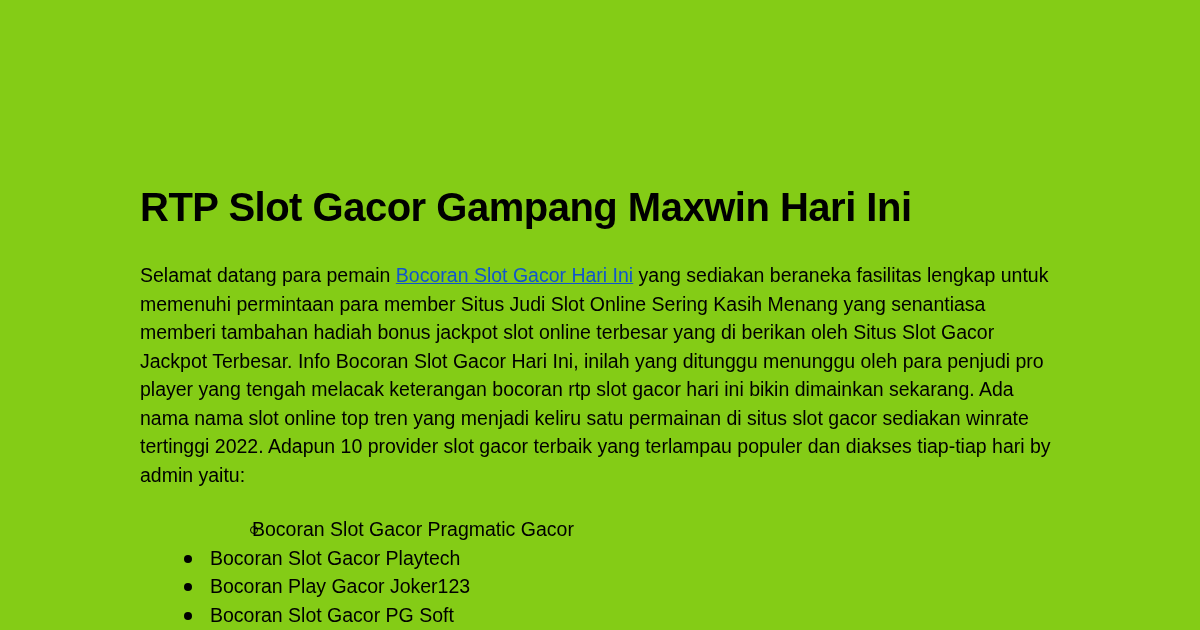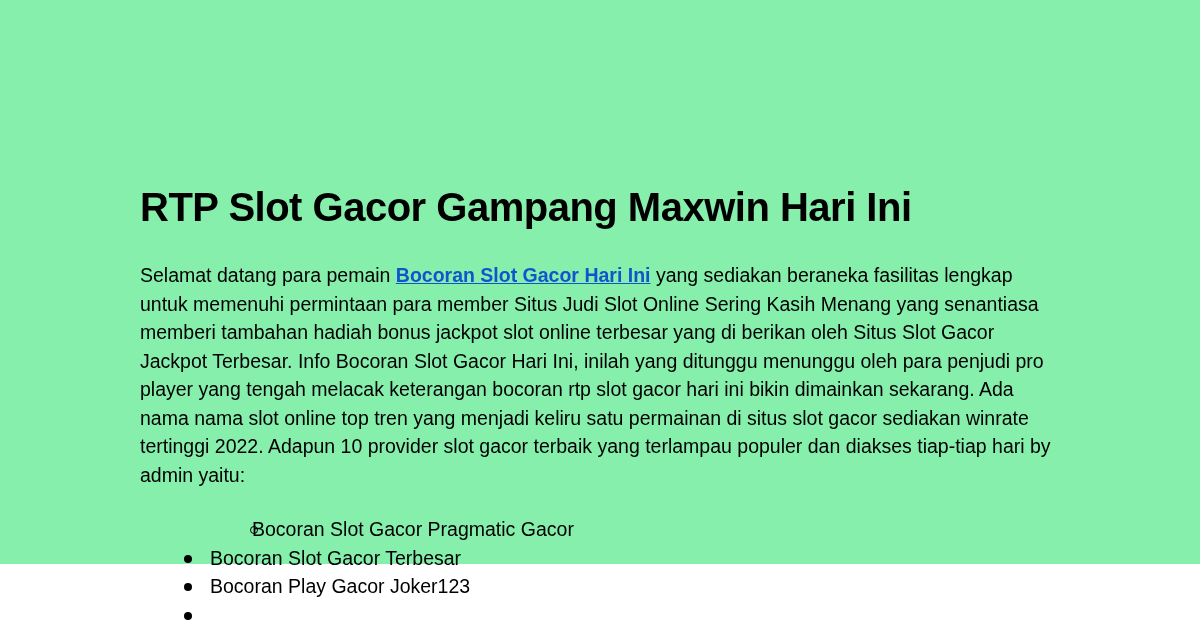--- a/index.html
+++ b/index.html
@@ -8,22 +8,22 @@
     padding: 0;
     width: 1200px;
     height: 630px;
     background: #ffffff;
     font-family: "Liberation Sans", sans-serif;
     overflow: hidden;
   }
   .page {
     position: relative;
     width: 1200px;
-    height: 564px;
-    background: #86efac;
+    height: 630px;
+    background: #84cc16;
   }
   .doc-body {
     position: absolute;
     left: 140px;
     top: 184px;
     width: 920px;
   }
   h1.doc-title {
     font-size: 40px;
     line-height: 1.18;
@@ -35,21 +35,21 @@
   }
   p.doc-paragraph {
     font-size: 19.5px;
     line-height: 28.5px;
     color: #000000;
     margin: 0 0 26px 0;
     text-align: left;
   }
   a.inline-link {
     color: #1155cc;
-    font-weight: bold;
+    font-weight: normal;
     text-decoration: underline;
   }
   ul.doc-list {
     list-style: none;
     margin: 0;
     padding: 0;
   }
   ul.doc-list li {
     font-size: 19.5px;
     line-height: 28.5px;
@@ -91,25 +91,26 @@
 
     <p class="doc-paragraph"><span>Selamat datang para pemain </span><a class="inline-link" href="#">Bocoran Slot Gacor Hari Ini</a><span> yang sediakan beraneka fasilitas lengkap untuk memenuhi permintaan para member Situs Judi Slot Online Sering Kasih Menang yang senantiasa memberi tambahan hadiah bonus jackpot slot online terbesar yang di berikan oleh Situs Slot Gacor Jackpot Terbesar. Info Bocoran Slot Gacor Hari Ini, inilah yang ditunggu menunggu oleh para penjudi pro player yang tengah melacak keterangan bocoran rtp slot gacor hari ini bikin dimainkan sekarang. Ada nama nama slot online top tren yang menjadi keliru satu permainan di situs slot gacor sediakan winrate tertinggi 2022. Adapun 10 provider slot gacor terbaik yang terlampau populer dan diakses tiap-tiap hari by admin yaitu:</span></p>
 
     <ul class="doc-list">
       <li class="indented">
         <span class="bullet-hollow"></span>
         <span>Bocoran Slot Gacor Pragmatic Gacor</span>
       </li>
       <li>
         <span class="bullet-dot"></span>
-        <span>Bocoran Slot Gacor Terbesar</span>
+        <span>Bocoran Slot Gacor Playtech</span>
       </li>
       <li>
         <span class="bullet-dot"></span>
         <span>Bocoran Play Gacor Joker123</span>
       </li>
       <li>
         <span class="bullet-dot"></span>
+        <span>Bocoran Slot Gacor PG Soft</span>
       </li>
     </ul>
 
   </div>
 </div>
 
 </body></html>

